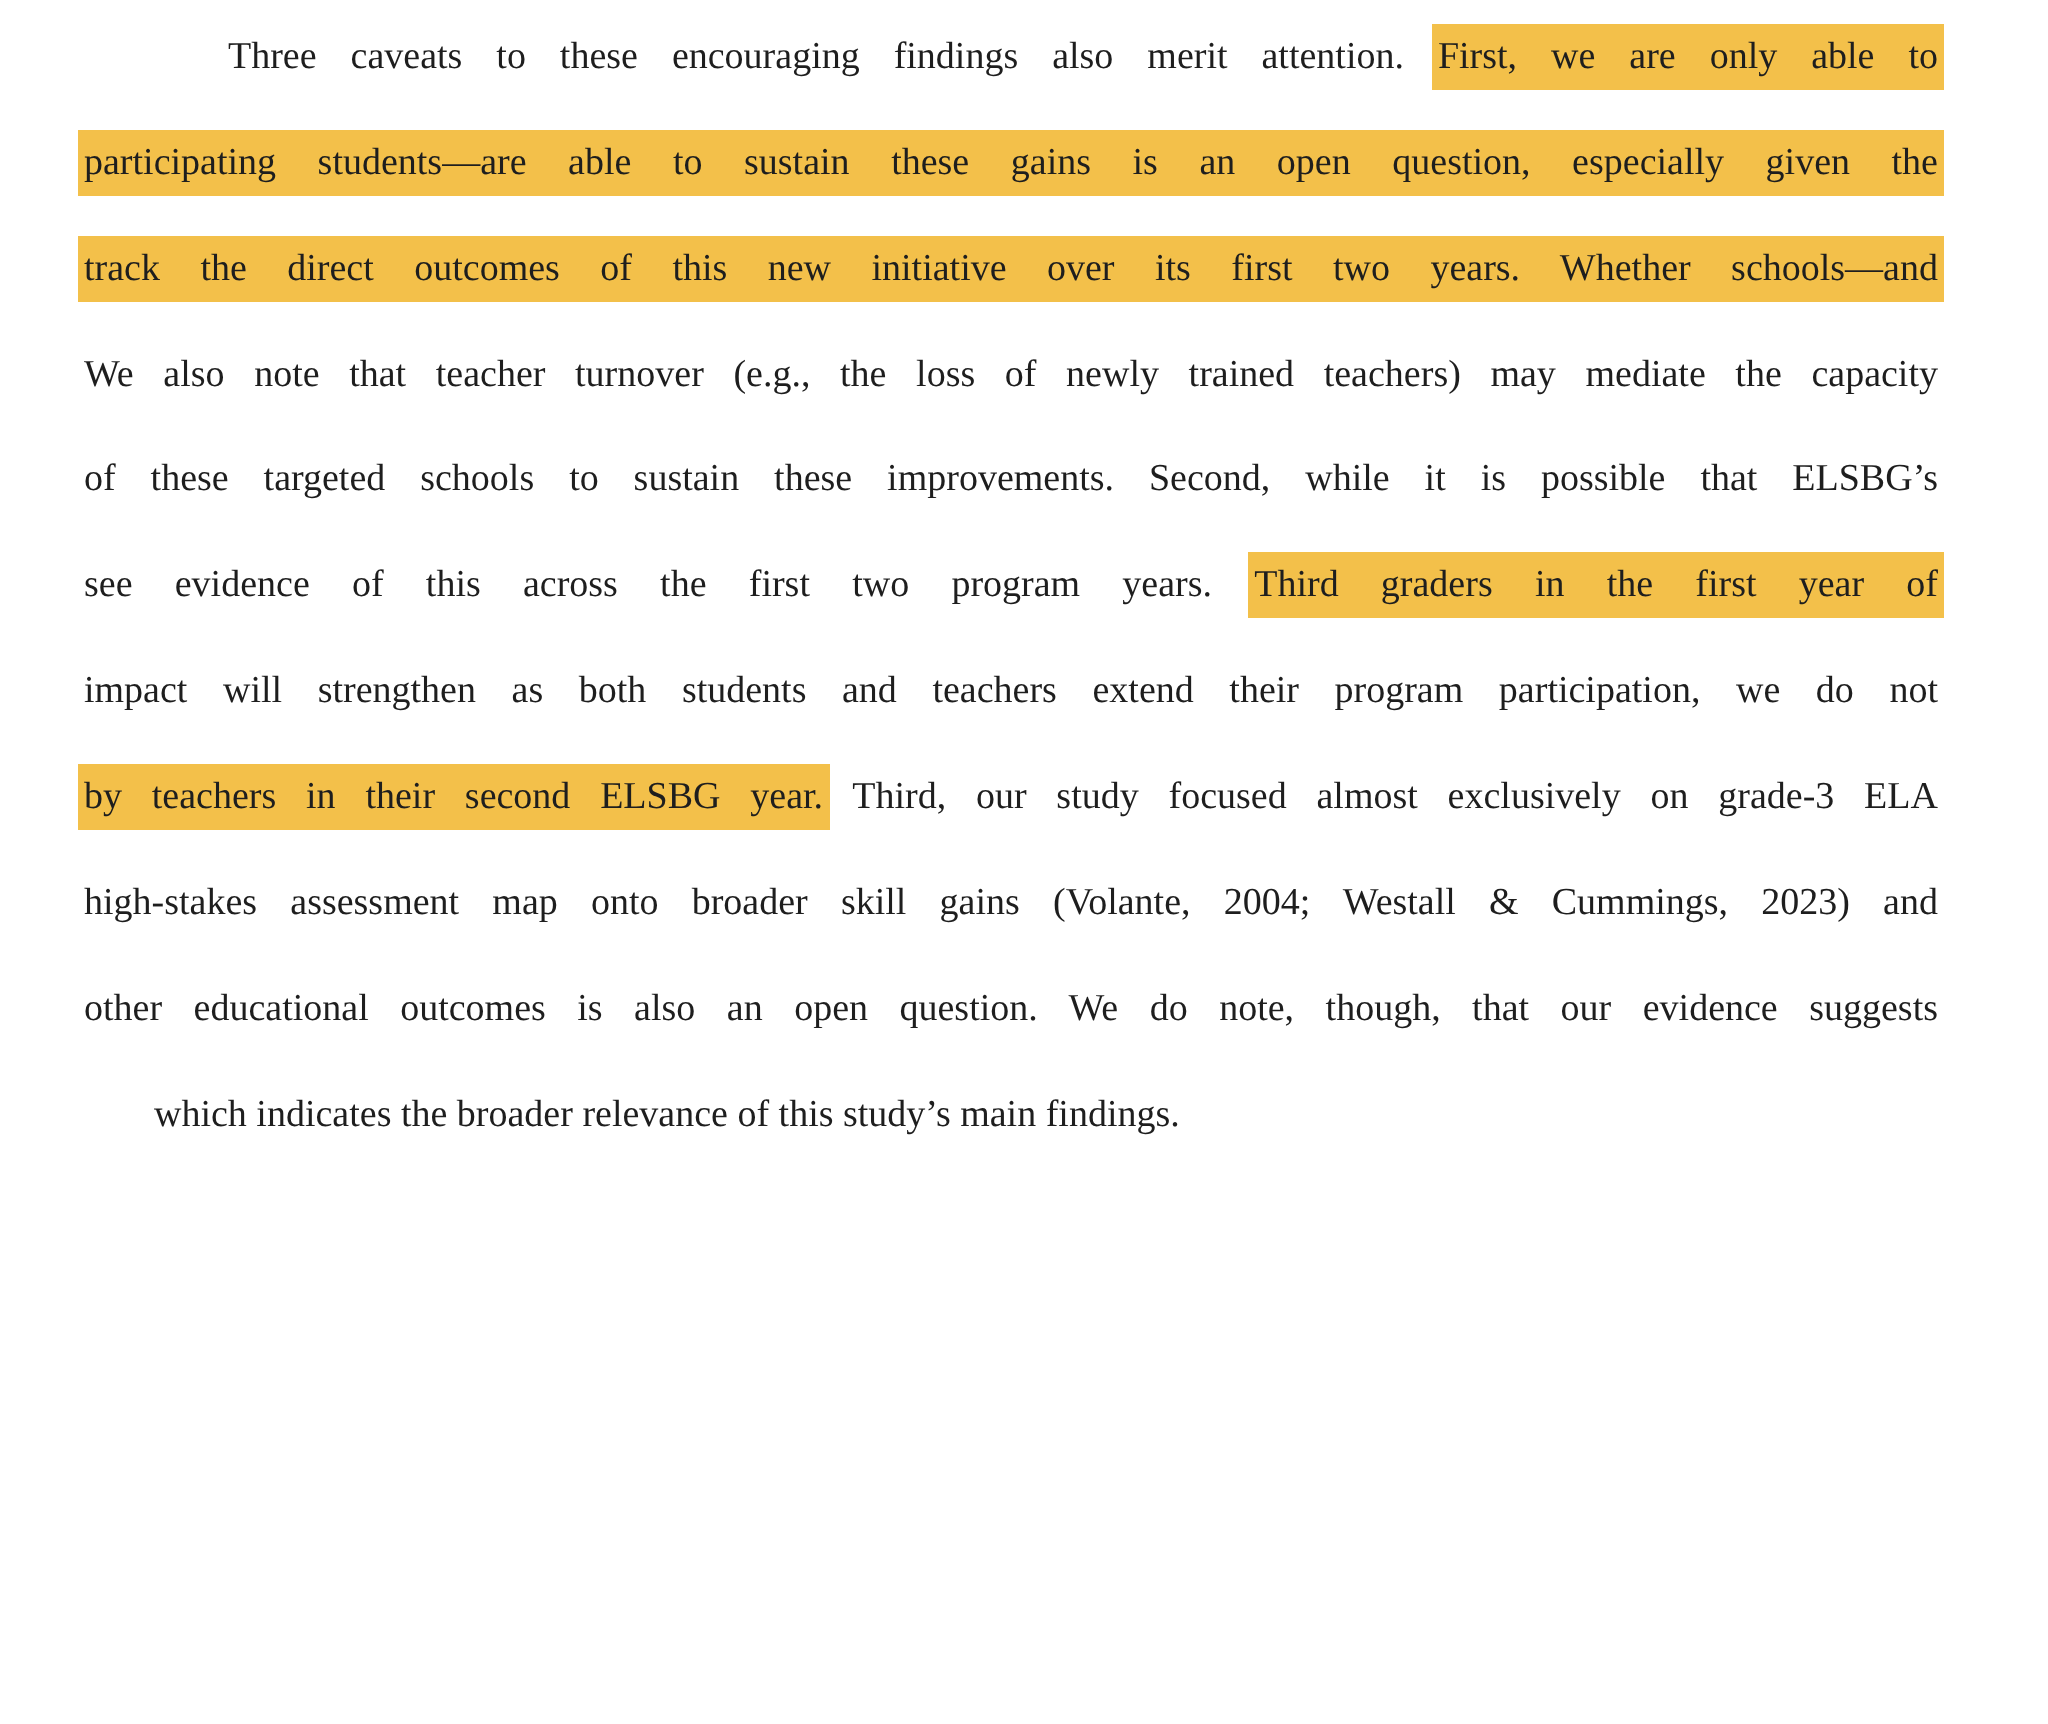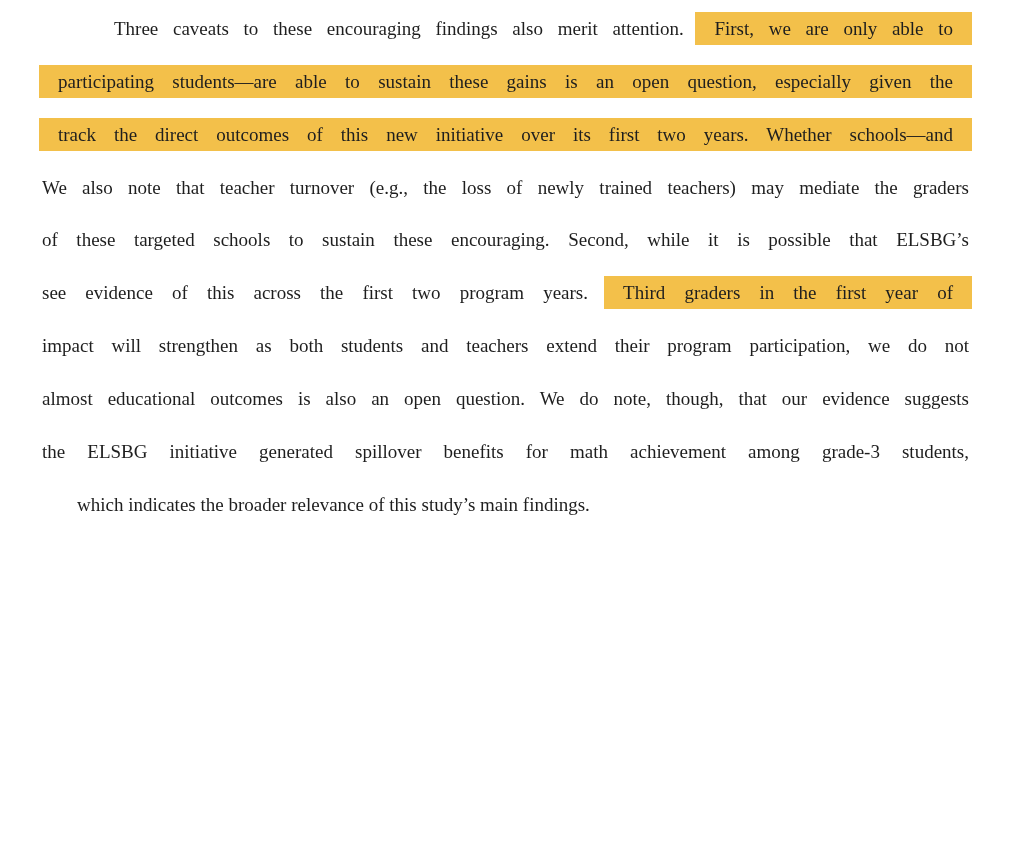--- a/index.html
+++ b/index.html
@@ -28,33 +28,34 @@
     color: var(--txt);
     text-align: justify;
     text-align-last: justify;
     white-space: normal;
   }
   .line.indent { text-indent: 72px; }
   .line.last { text-align-last: left; margin-left: 35px; }
   mark {
     background: var(--hl);
     color: var(--txt);
-    padding: 6px 19px;
+    padding: 6px 3px;
     margin: 0 -3px;
   }
 </style>
 </head>
 <body>
 
 <div class="doc-page">
   <div>
       <div class="line indent"><span>Three caveats to these encouraging findings also merit attention. </span><mark>First, we are only able to</mark></div>
       <div class="line"><mark>participating students—are able to sustain these gains is an open question, especially given the</mark></div>
       <div class="line"><mark>track the direct outcomes of this new initiative over its first two years. Whether schools—and</mark></div>
-      <div class="line"><span>We also note that teacher turnover (e.g., the loss of newly trained teachers) may mediate the graders</span></div>
-      <div class="line"><span>of these targeted schools to sustain these encouraging. Second, while it is possible that ELSBG’s</span></div>
+      <div class="line"><span>We also note that teacher turnover (e.g., the loss of newly trained teachers) may mediate the capacity</span></div>
+      <div class="line"><span>of these targeted schools to sustain these improvements. Second, while it is possible that ELSBG’s</span></div>
       <div class="line"><span>see evidence of this across the first two program years. </span><mark>Third graders in the first year of</mark></div>
       <div class="line"><span>impact will strengthen as both students and teachers extend their program participation, we do not</span></div>
-      <div class="line"><span>almost educational outcomes is also an open question. We do note, though, that our evidence suggests</span></div>
-      <div class="line"><span>the ELSBG initiative generated spillover benefits for math achievement among grade-3 students,</span></div>
+      <div class="line"><mark>by teachers in their second ELSBG year.</mark><span> Third, our study focused almost exclusively on grade-3 ELA</span></div>
+      <div class="line"><span>high-stakes assessment map onto broader skill gains (Volante, 2004; Westall &amp; Cummings, 2023) and</span></div>
+      <div class="line"><span>other educational outcomes is also an open question. We do note, though, that our evidence suggests</span></div>
       <div class="line last"><span>which indicates the broader relevance of this study’s main findings.</span></div>
     </div>
 </div>
 
 </body></html>

